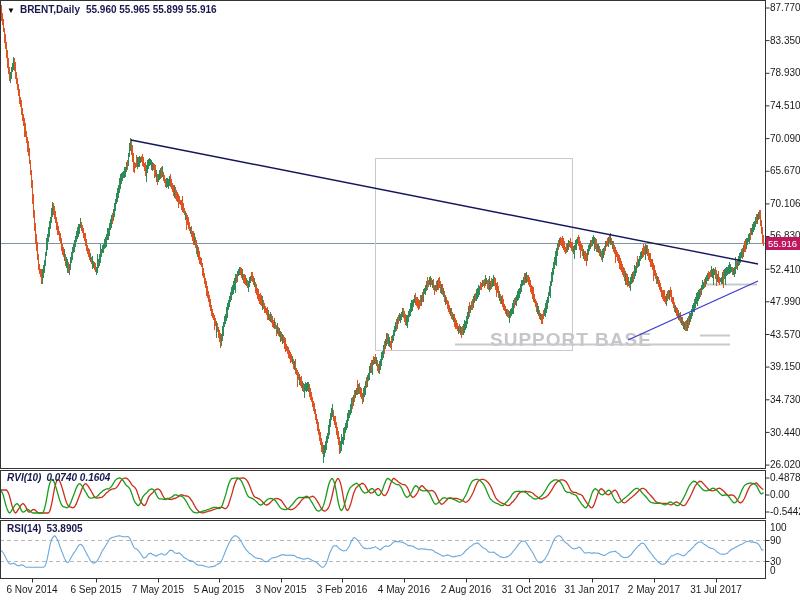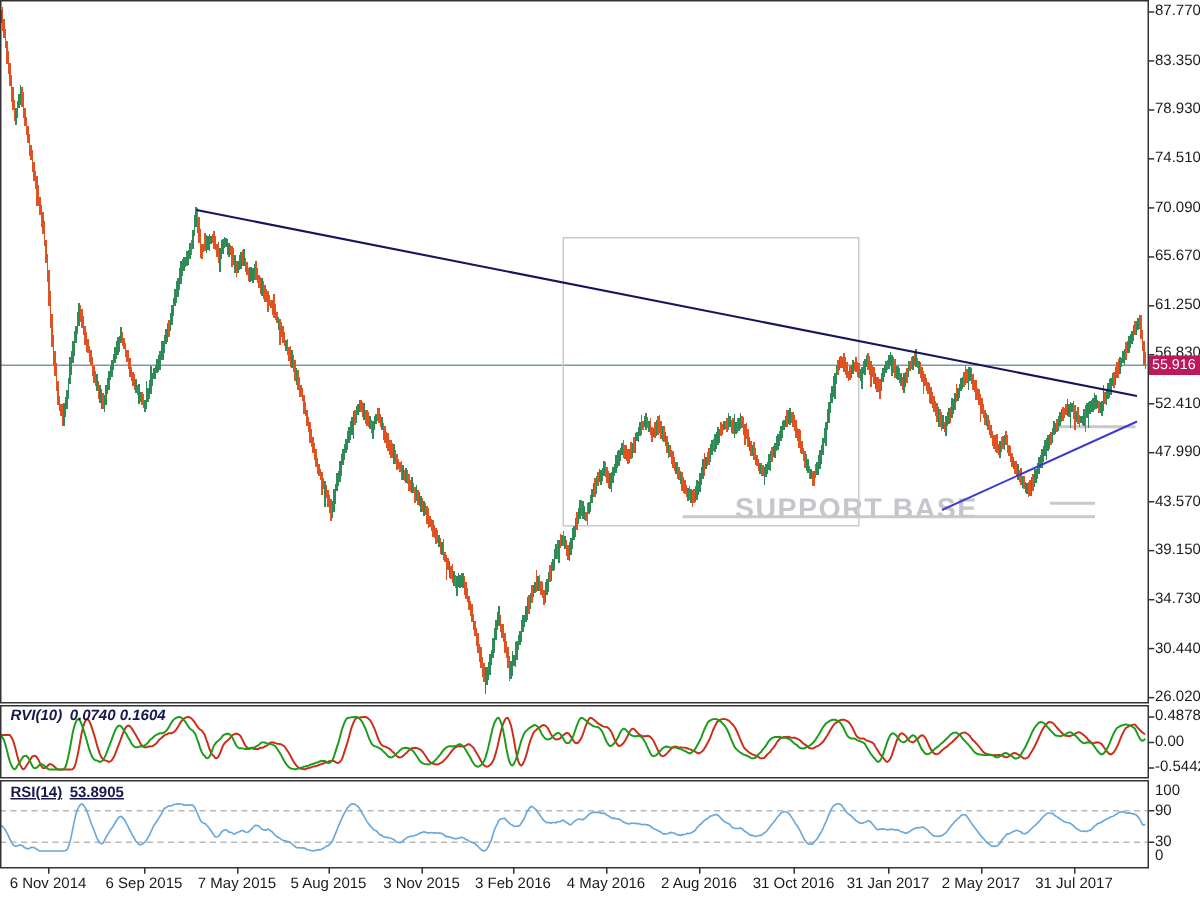--- a/index.html
+++ b/index.html
@@ -8,21 +8,21 @@
   #stage{position:absolute;left:0;top:0;width:800px;height:600px;}
   #plot{position:absolute;left:0;top:0;z-index:2;}
   .lbl{position:absolute;font-size:10px;color:#1a1a1a;white-space:nowrap;z-index:3;line-height:12px;}
   .plabel{left:770px;}
   .dlabel{width:80px;text-align:center;top:584px;}
   .hdr{position:absolute;font-size:10px;font-weight:bold;color:#18184e;z-index:3;white-space:nowrap;}
   #main-header{left:7px;top:4px;}
   #main-header .tri{font-size:8px;margin-right:5px;color:#000;cursor:pointer;}
   #main-header .ohlc{font-weight:bold;margin-left:6px;}
   #rvi-header{left:7px;top:472px;font-style:italic;}
-  #rsi-header{left:7px;top:523px;text-decoration:underline;}
+  #rsi-header{left:7px;top:523px;}
   .indval{margin-left:5px;}
   #support-base{position:absolute;left:490px;top:329px;z-index:1;
       font-size:19px;font-weight:bold;letter-spacing:1px;color:#c5c5cb;}
   #price-tag{position:absolute;left:766px;top:237px;width:32px;height:13px;z-index:4;
       background:#be185d;color:#fff;font-size:9.5px;line-height:13px;padding-left:2px;}
 </style>
 </head>
 <body>
 
 <div id="stage">
@@ -74,38 +74,41 @@
       <line x1="281.5" y1="578.5" x2="281.5" y2="582.5" stroke="#333333" stroke-width="1"></line>
       <line x1="342.5" y1="578.5" x2="342.5" y2="582.5" stroke="#333333" stroke-width="1"></line>
       <line x1="404.5" y1="578.5" x2="404.5" y2="582.5" stroke="#333333" stroke-width="1"></line>
       <line x1="466.5" y1="578.5" x2="466.5" y2="582.5" stroke="#333333" stroke-width="1"></line>
       <line x1="529.5" y1="578.5" x2="529.5" y2="582.5" stroke="#333333" stroke-width="1"></line>
       <line x1="592.5" y1="578.5" x2="592.5" y2="582.5" stroke="#333333" stroke-width="1"></line>
       <line x1="654.5" y1="578.5" x2="654.5" y2="582.5" stroke="#333333" stroke-width="1"></line>
       <line x1="716.5" y1="578.5" x2="716.5" y2="582.5" stroke="#333333" stroke-width="1"></line>
     </svg>
 
+  <div id="main-header" class="hdr">
+    <span class="tri">▼</span><span>BRENT,Daily</span><span class="ohlc">55.960 55.965 55.899 55.916</span>
+  </div>
 
   <div id="rvi-header" class="hdr">
     <span>RVI(10)</span><span class="indval">0.0740 0.1604</span>
   </div>
 
   <div id="rsi-header" class="hdr">
     <span>RSI(14)</span><span class="indval">53.8905</span>
   </div>
 
   <div id="price-tag">55.916</div>
 
   <div class="lbl plabel" style="top:2px">87.770</div>
   <div class="lbl plabel" style="top:35px">83.350</div>
   <div class="lbl plabel" style="top:67px">78.930</div>
   <div class="lbl plabel" style="top:100px">74.510</div>
   <div class="lbl plabel" style="top:133px">70.090</div>
   <div class="lbl plabel" style="top:165px">65.670</div>
-  <div class="lbl plabel" style="top:198px">61.250</div>
+  <div class="lbl plabel" style="top:198px">70.106</div>
   <div class="lbl plabel" style="top:230px">56.830</div>
   <div class="lbl plabel" style="top:264px">52.410</div>
   <div class="lbl plabel" style="top:296px">47.990</div>
   <div class="lbl plabel" style="top:329px">43.570</div>
   <div class="lbl plabel" style="top:361px">39.150</div>
   <div class="lbl plabel" style="top:394px">34.730</div>
   <div class="lbl plabel" style="top:427px">30.440</div>
   <div class="lbl plabel" style="top:459px">26.020</div>
 
   <div class="lbl plabel" style="top:472px">0.4878</div>

